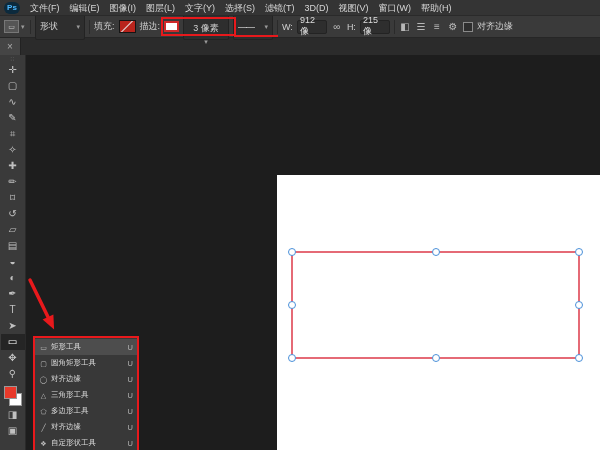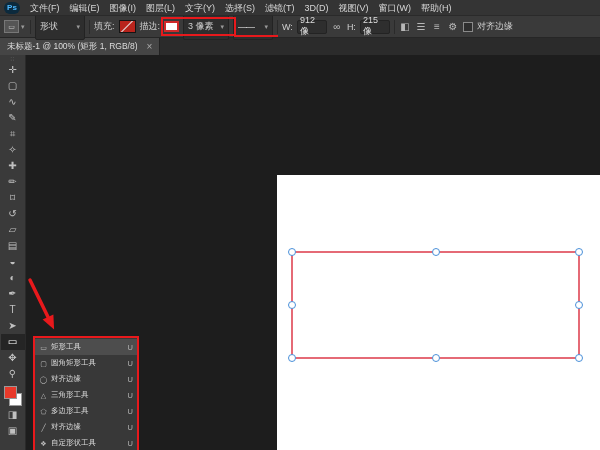--- a/index.html
+++ b/index.html
@@ -23,21 +23,21 @@
     display:flex;align-items:center;justify-content:space-between;padding:8px 4px;box-sizing:border-box;gap:3px;}
   .caret{font-size:7px;color:#9a9a9a;line-height:1;}
   .vsep{width:1px;height:14px;background:#2a2a2a;flex:0 0 1px;}
   .preset-box{width:22px;display:flex;align-items:center;gap:2px;}
   .preset-icon{width:13px;height:11px;background:#555;border:1px solid #777;color:#ccc;
     font-size:7px;display:flex;align-items:center;justify-content:center;}
   .mode-select{width:50px;}
   .swatch-fill{width:15px;height:11px;border:1px solid #151515;
     background:linear-gradient(135deg,#b8241c 42%,#e5e5e5 48%,#b8241c 54%);}
   .swatch-stroke{width:15px;height:11px;background:#fff;border:2px solid #d02a2a;box-sizing:border-box;}
-  .width-select{width:46px;}
+  .width-select{width:46px;flex-direction:column;}
   .line-select{width:40px;}
   .line-sample{letter-spacing:-1px;color:#ddd;}
   .num-field{width:30px;height:14px;background:#2e2e2e;border:1px solid #232323;border-radius:2px;
     display:flex;align-items:center;padding:0 2px;box-sizing:border-box;color:#ddd;}
   .opt-icon{width:12px;text-align:center;color:#b8b8b8;font-size:10px;}
   .checkbox{width:8px;height:8px;border:1px solid #8a8a8a;background:#2e2e2e;flex:0 0 8px;}
   .anno-box-stroke{position:absolute;left:161px;top:1px;width:75px;height:19px;
     border:2px solid #e8191c;box-sizing:border-box;pointer-events:none;z-index:50;}
   .anno-underline{position:absolute;left:234px;top:19px;width:44px;height:2px;background:#e8191c;z-index:50;}
   
@@ -137,21 +137,20 @@
   <span class="opt-icon">⚙</span>
   <div class="checkbox"></div>
   <span>对齐边缘</span>
 
   <div class="anno-box-stroke"></div>
   <div class="anno-underline"></div>
 </div>
 
 <div class="tabbar">
   <div class="doc-tab">
-    <span>未标题-1 @ 100% (矩形 1, RGB/8)</span>
     <span class="tab-close">×</span>
   </div>
 </div>
 
 <div class="canvas-area"></div>
 <div class="doc-canvas">
   <div class="shape-rect" style="left:14px;top:76px;">
     <span class="handle h-nw"></span>
     <span class="handle h-n"></span>
     <span class="handle h-ne"></span>

